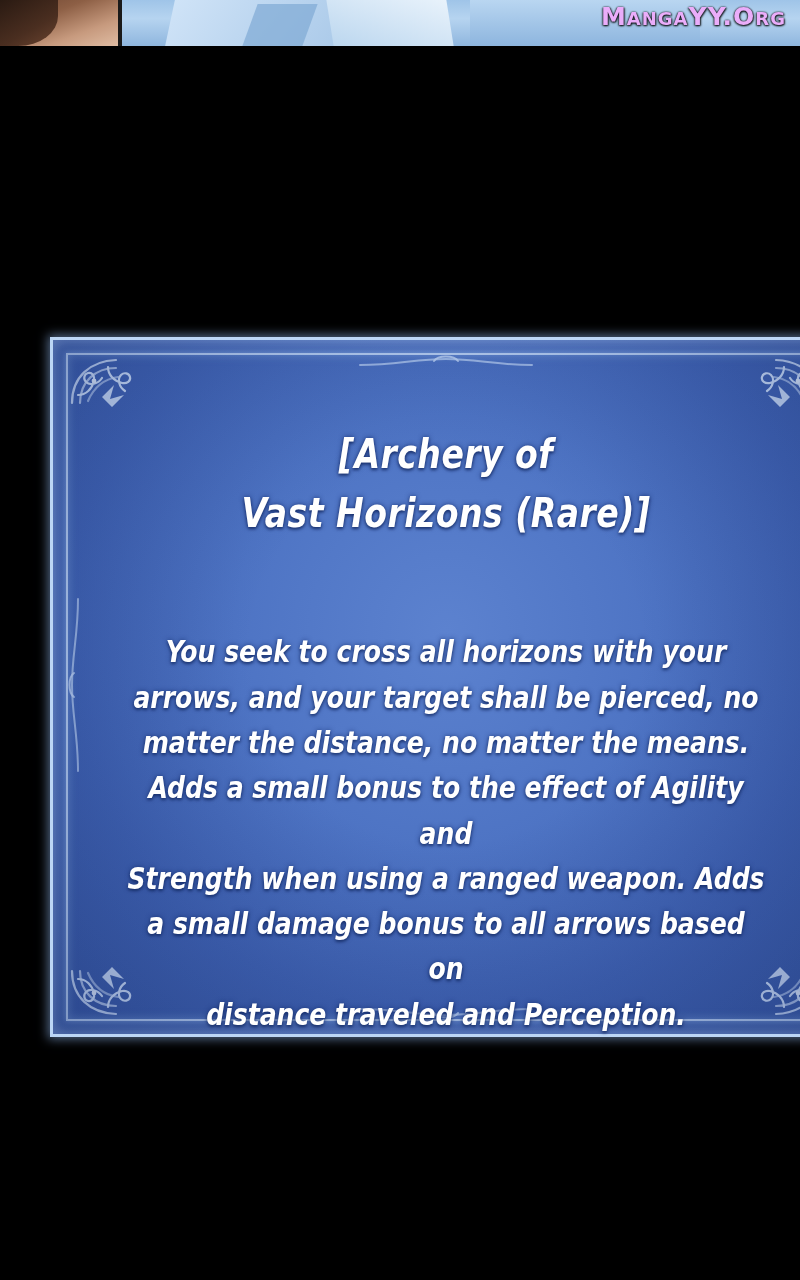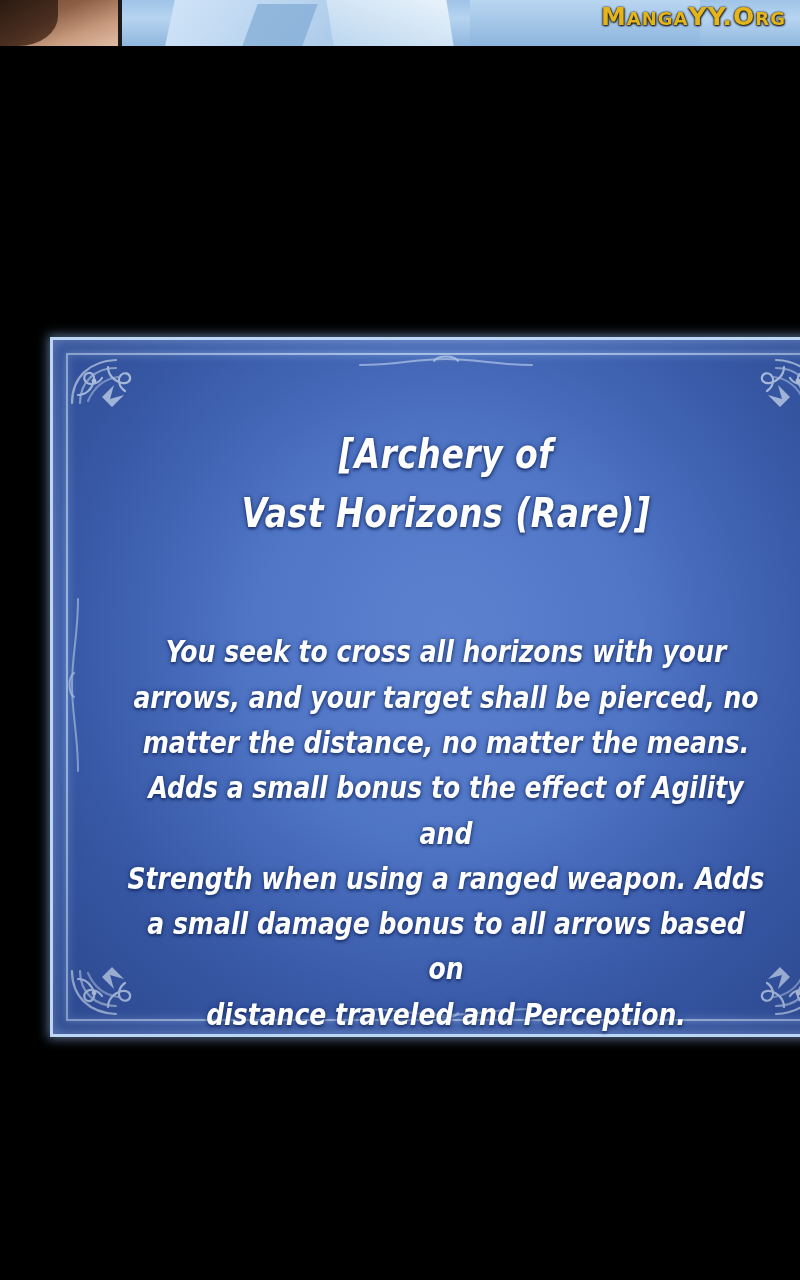--- a/index.html
+++ b/index.html
@@ -80,21 +80,21 @@
 
   
   .watermark {
     position: absolute;
     right: 14px;
     top: 2px;
     font-family: "DejaVu Sans", sans-serif;
     font-weight: bold;
     font-size: 25px;
     letter-spacing: 1px;
-    color: #eab308;
+    color: #f0abfc;
     text-shadow:
       0 0 2px #000,
       1px 1px 2px rgba(0,0,0,.9),
       -1px 1px 2px rgba(0,0,0,.6);
     opacity: .92;
     white-space: nowrap;
     font-variant: small-caps;
   }
 
   

